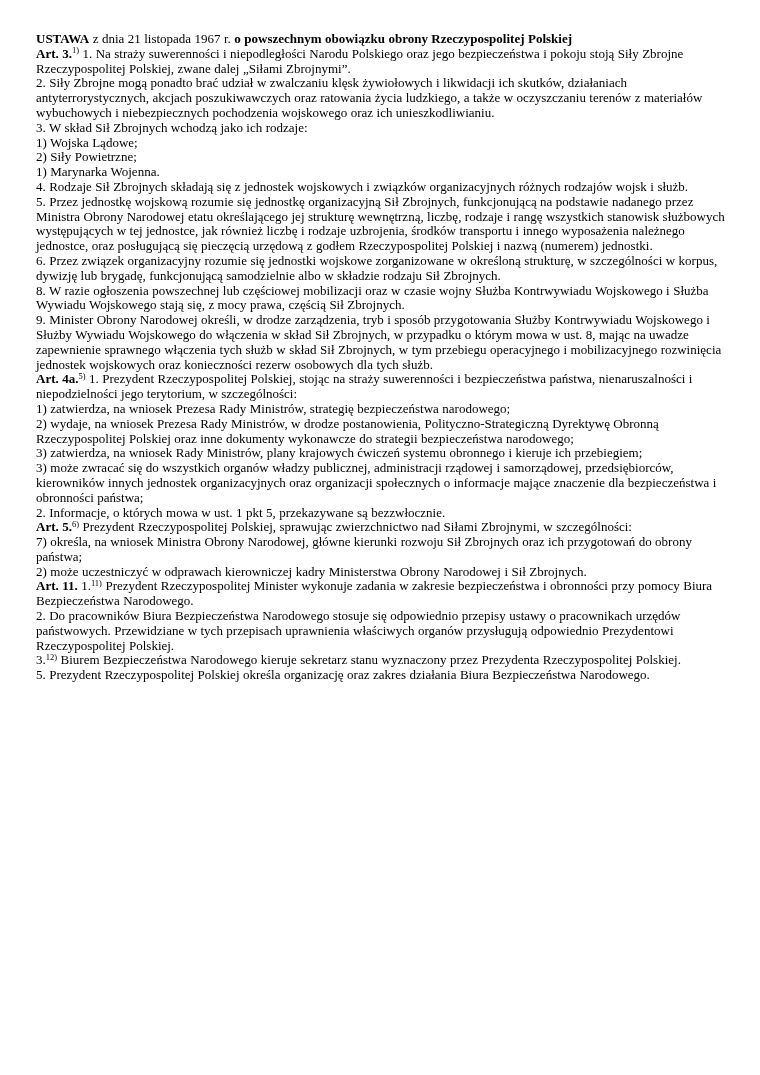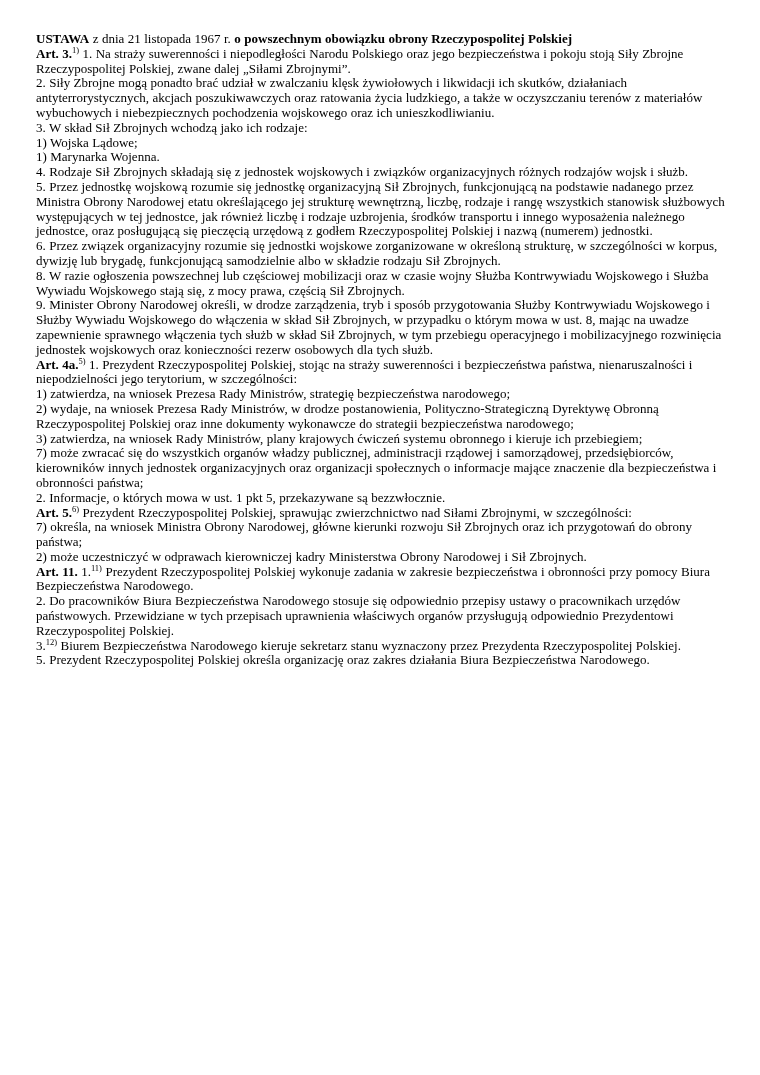--- a/index.html
+++ b/index.html
@@ -60,34 +60,35 @@
 </head>
 <body>
 
 <div class="page">
   <div class="doc">
       <div class="para"><span class="b">USTAWA</span><span> z dnia 21 listopada 1967 r. </span><span class="b">o powszechnym obowiązku obrony Rzeczypospolitej Polskiej</span></div>
       <div class="para"><span class="b">Art. 3.</span><sup class="fnref">1)</sup><span> 1. Na straży suwerenności i niepodległości Narodu Polskiego oraz jego bezpieczeństwa i pokoju stoją Siły Zbrojne Rzeczypospolitej Polskiej, zwane dalej „Siłami Zbrojnymi”.</span></div>
       <div class="para"><span>2. Siły Zbrojne mogą ponadto brać udział w zwalczaniu klęsk żywiołowych i likwidacji ich skutków, działaniach antyterrorystycznych, akcjach poszukiwawczych oraz ratowania życia ludzkiego, a także w oczyszczaniu terenów z materiałów wybuchowych i niebezpiecznych pochodzenia wojskowego oraz ich unieszkodliwianiu.</span></div>
       <div class="para"><span>3. W skład Sił Zbrojnych wchodzą jako ich rodzaje:</span></div>
       <div class="para"><span>1) Wojska Lądowe;</span></div>
+      <div class="para"><span>2) Siły Powietrzne;</span></div>
       <div class="para"><span>1) Marynarka Wojenna.</span></div>
       <div class="para"><span>4. Rodzaje Sił Zbrojnych składają się z jednostek wojskowych i związków organizacyjnych różnych rodzajów wojsk i służb.</span></div>
       <div class="para"><span>5. Przez jednostkę wojskową rozumie się jednostkę organizacyjną Sił Zbrojnych, funkcjonującą na podstawie nadanego przez Ministra Obrony Narodowej etatu określającego jej strukturę wewnętrzną, liczbę, rodzaje i rangę wszystkich stanowisk służbowych występujących w tej jednostce, jak również liczbę i rodzaje uzbrojenia, środków transportu i innego wyposażenia należnego jednostce, oraz posługującą się pieczęcią urzędową z godłem Rzeczypospolitej Polskiej i nazwą (numerem) jednostki.</span></div>
       <div class="para"><span>6. Przez związek organizacyjny rozumie się jednostki wojskowe zorganizowane w określoną strukturę, w szczególności w korpus, dywizję lub brygadę, funkcjonującą samodzielnie albo w składzie rodzaju Sił Zbrojnych.</span></div>
       <div class="para"><span>8. W razie ogłoszenia powszechnej lub częściowej mobilizacji oraz w czasie wojny Służba Kontrwywiadu Wojskowego i Służba Wywiadu Wojskowego stają się, z mocy prawa, częścią Sił Zbrojnych.</span></div>
       <div class="para"><span>9. Minister Obrony Narodowej określi, w drodze zarządzenia, tryb i sposób przygotowania Służby Kontrwywiadu Wojskowego i Służby Wywiadu Wojskowego do włączenia w skład Sił Zbrojnych, w przypadku o którym mowa w ust. 8, mając na uwadze zapewnienie sprawnego włączenia tych służb w skład Sił Zbrojnych, w tym przebiegu operacyjnego i mobilizacyjnego rozwinięcia jednostek wojskowych oraz konieczności rezerw osobowych dla tych służb.</span></div>
       <div class="para"><span class="b">Art. 4a.</span><sup class="fnref">5)</sup><span> 1. Prezydent Rzeczypospolitej Polskiej, stojąc na straży suwerenności i bezpieczeństwa państwa, nienaruszalności i niepodzielności jego terytorium, w szczególności:</span></div>
       <div class="para"><span>1) zatwierdza, na wniosek Prezesa Rady Ministrów, strategię bezpieczeństwa narodowego;</span></div>
       <div class="para"><span>2) wydaje, na wniosek Prezesa Rady Ministrów, w drodze postanowienia, Polityczno-Strategiczną Dyrektywę Obronną Rzeczypospolitej Polskiej oraz inne dokumenty wykonawcze do strategii bezpieczeństwa narodowego;</span></div>
       <div class="para"><span>3) zatwierdza, na wniosek Rady Ministrów, plany krajowych ćwiczeń systemu obronnego i kieruje ich przebiegiem;</span></div>
-      <div class="para"><span>7) może zwracać się do wszystkich organów władzy publicznej, administracji rządowej i samorządowej, przedsiębiorców, kierowników innych jednostek organizacyjnych oraz organizacji społecznych o informacje mające znaczenie dla bezpieczeństwa i obronności państwa;</span></div>
+      <div class="para"><span>3) może zwracać się do wszystkich organów władzy publicznej, administracji rządowej i samorządowej, przedsiębiorców, kierowników innych jednostek organizacyjnych oraz organizacji społecznych o informacje mające znaczenie dla bezpieczeństwa i obronności państwa;</span></div>
       <div class="para"><span>2. Informacje, o których mowa w ust. 1 pkt 5, przekazywane są bezzwłocznie.</span></div>
       <div class="para"><span class="b">Art. 5.</span><sup class="fnref">6)</sup><span> Prezydent Rzeczypospolitej Polskiej, sprawując zwierzchnictwo nad Siłami Zbrojnymi, w szczególności:</span></div>
       <div class="para"><span>7) określa, na wniosek Ministra Obrony Narodowej, główne kierunki rozwoju Sił Zbrojnych oraz ich przygotowań do obrony państwa;</span></div>
       <div class="para"><span>2) może uczestniczyć w odprawach kierowniczej kadry Ministerstwa Obrony Narodowej i Sił Zbrojnych.</span></div>
-      <div class="para"><span class="b">Art. 11.</span><span> 1.</span><sup class="fnref">11)</sup><span> Prezydent Rzeczypospolitej Polskiej wykonuje zadania w zakresie bezpieczeństwa i obronności przy pomocy Biura Bezpieczeństwa Narodowego.</span></div>
+      <div class="para"><span class="b">Art. 11.</span><span> 1.</span><sup class="fnref">11)</sup><span> Prezydent Rzeczypospolitej Minister wykonuje zadania w zakresie bezpieczeństwa i obronności przy pomocy Biura Bezpieczeństwa Narodowego.</span></div>
       <div class="para"><span>2. Do pracowników Biura Bezpieczeństwa Narodowego stosuje się odpowiednio przepisy ustawy o pracownikach urzędów państwowych. Przewidziane w tych przepisach uprawnienia właściwych organów przysługują odpowiednio Prezydentowi Rzeczypospolitej Polskiej.</span></div>
       <div class="para"><span>3.</span><sup class="fnref">12)</sup><span> Biurem Bezpieczeństwa Narodowego kieruje sekretarz stanu wyznaczony przez Prezydenta Rzeczypospolitej Polskiej.</span></div>
       <div class="para"><span>5. Prezydent Rzeczypospolitej Polskiej określa organizację oraz zakres działania Biura Bezpieczeństwa Narodowego.</span></div>
     </div>
   <div class="cutoff"></div>
 </div>
 
 </body></html>

